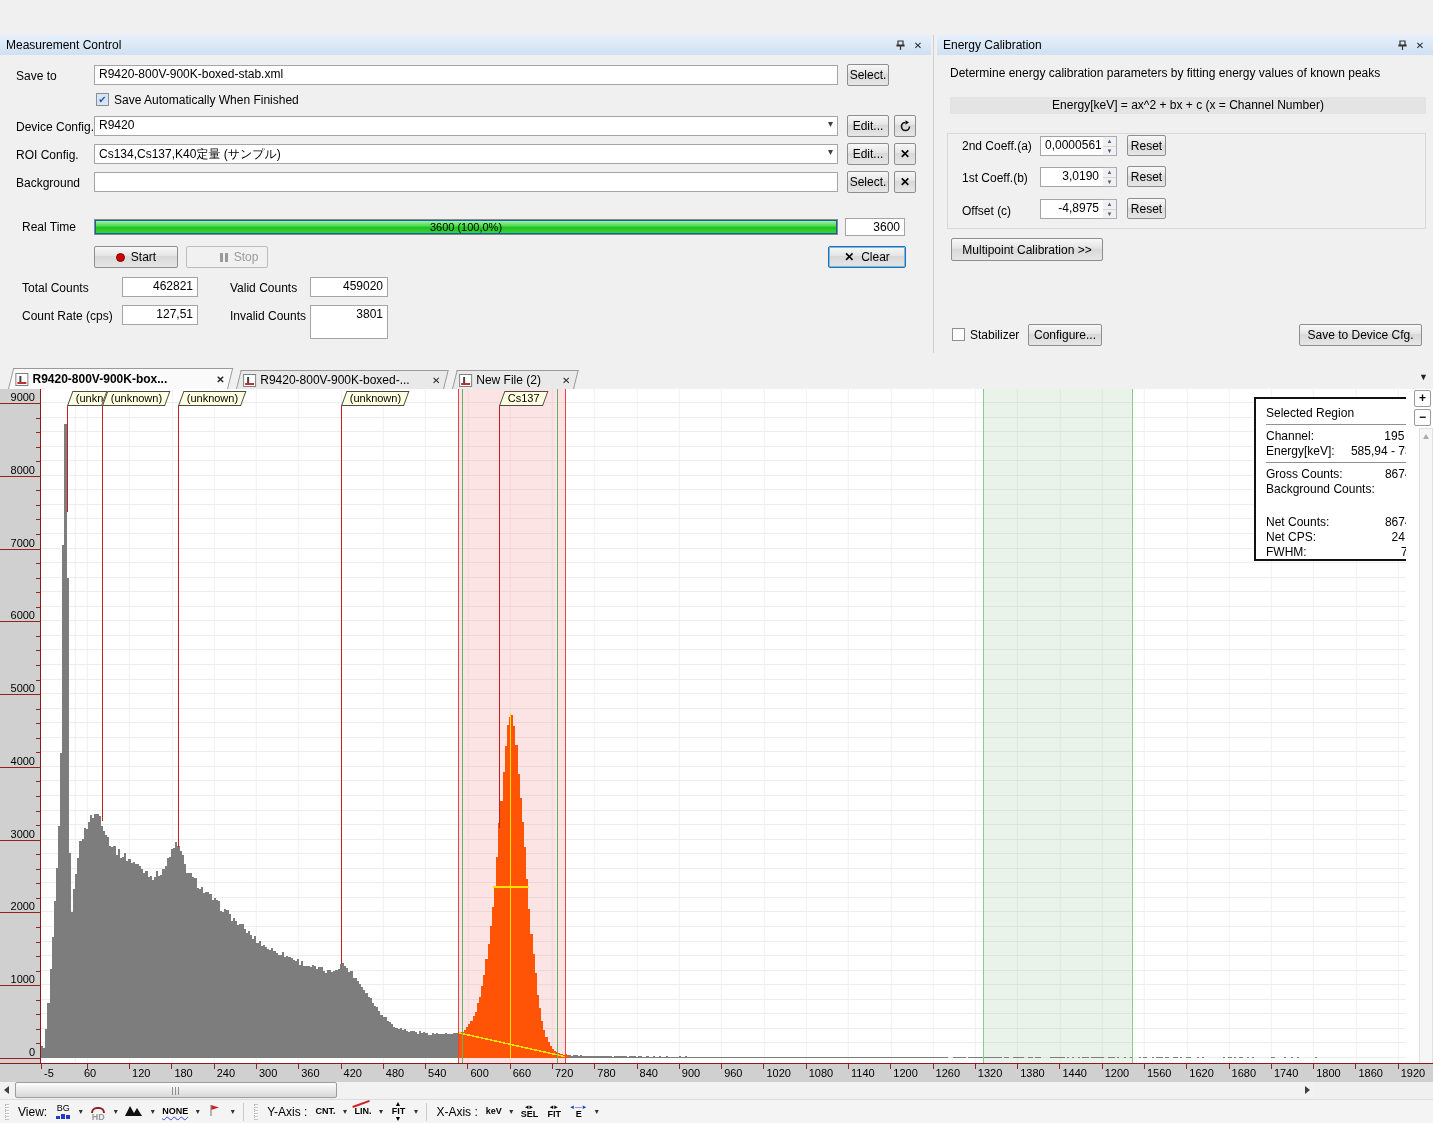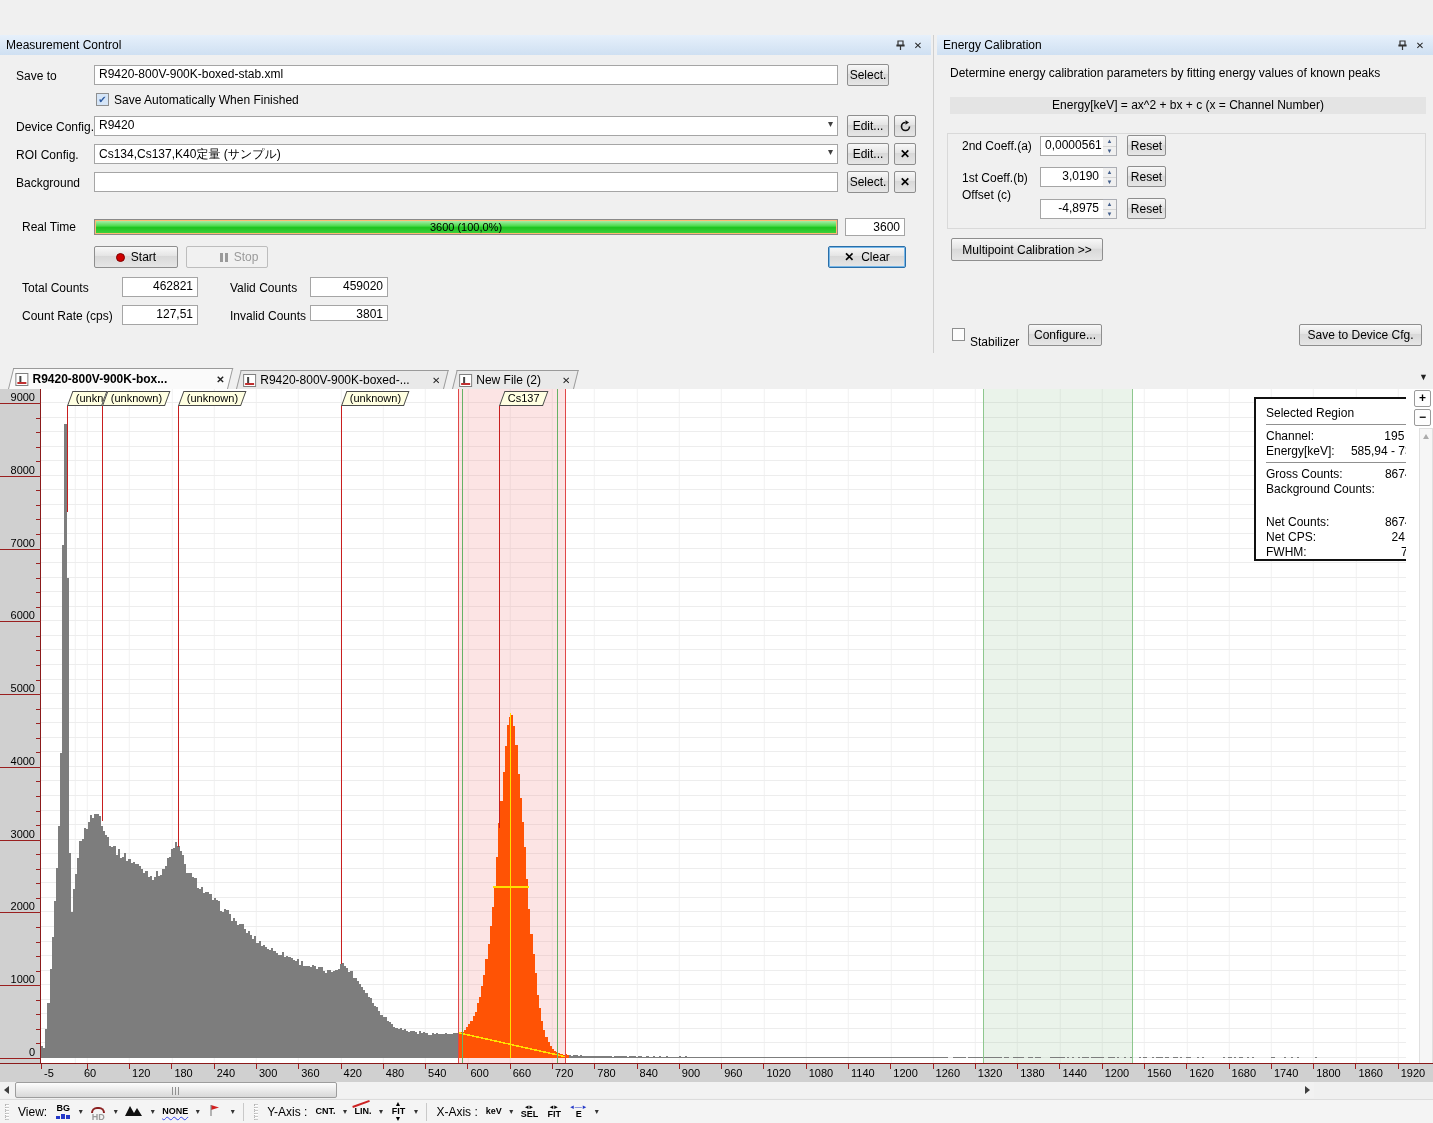--- a/index.html
+++ b/index.html
@@ -23,21 +23,21 @@
   .combo { position:absolute; background:#fff; border:1px solid #a5a5a5; font-size:12px; padding:1px 18px 1px 4px; white-space:nowrap; overflow:hidden; }
   .combo:after { content:"▾"; position:absolute; right:4px; top:1px; font-size:10px; color:#404040; }
   .btn { position:absolute; background:linear-gradient(#f8f8f8,#e4e4e4 45%,#d8d8d8 46%,#e6e6e6); border:1px solid #8e8e8e; border-radius:2px; font-size:12px; display:flex; align-items:center; justify-content:center; white-space:nowrap; }
   .btn.focusblue { border:1px solid #2a6ea8; box-shadow:0 0 0 1px #77b7e8 inset; }
   .btn.disabled { color:#9a9a9a; background:#f1f1f1; border-color:#bdbdbd;padding-left:24px; }
   .chk { position:absolute; width:13px; height:13px; background:#fdfdfd; border:1px solid #8e8f8f; font-size:10px; line-height:11px; text-align:center; color:#2c5aa0; }
   .chk.on { background:#d5e5f7; }
   .spin { position:absolute; width:14px; height:20px; border:1px solid #abadb3; border-left:none; background:#f0f0f0; font-size:6px; color:#44608d; display:flex; flex-direction:column; }
   .spin span { flex:1; display:flex; align-items:center; justify-content:center; border-bottom:1px solid #d5d5d5; }
   .spin span:last-child { border-bottom:none; }
-  #progress { position:absolute; left:94px; top:219px; width:744px; height:16px; border:1px solid #8a8a8a; background:#fdba74; }
+  #progress { position:absolute; left:94px; top:219px; width:744px; height:16px; border:1px solid #8a8a8a; background:#0369a1; }
   #progress .fill { position:absolute; inset:1px; background:linear-gradient(#a7eda7 0%,#4fdc4f 40%,#1ec41e 55%,#3ccf3c 100%); }
   #progress .ptext { position:absolute; inset:0; text-align:center; font-size:11px; line-height:15px; }
   .groupbox { position:absolute; border:1px solid #d9d9d9; }
 
   
   #tabbar { position:absolute; left:0; top:368px; width:1433px; height:21px; background:#f0f0f0; }
   .tab { position:absolute; bottom:0; height:19px; background:#e9e9e9; border:1px solid #9a9a9a; border-bottom:none; display:flex; align-items:center; padding:0 5px 0 4px; font-size:12px; transform:skewX(-14deg); transform-origin:left bottom; }
   .tab > * { transform:skewX(14deg); }
   .tab.active { height:21px; background:#fafafa; font-weight:bold; }
   .tab-ico { width:13px; height:13px; border:1px solid #808080; background:#fff; margin-right:4px; position:relative; flex:none; }
@@ -174,21 +174,21 @@
     </div>
 
     <div class="lbl" style="left:22px;top:281px;">Total Counts</div>
     <div class="tbox num" style="left:122px;top:277px;width:76px;height:20px;">462821</div>
     <div class="lbl" style="left:230px;top:281px;">Valid Counts</div>
     <div class="tbox num" style="left:310px;top:277px;width:78px;height:20px;">459020</div>
 
     <div class="lbl" style="left:22px;top:309px;">Count Rate (cps)</div>
     <div class="tbox num" style="left:122px;top:305px;width:76px;height:20px;">127,51</div>
     <div class="lbl" style="left:230px;top:309px;">Invalid Counts</div>
-    <div class="tbox num" style="left:310px;top:305px;width:78px;height:16px;padding-left:36px;">3801</div>
+    <div class="tbox num" style="left:310px;top:305px;width:78px;height:34px;padding-left:36px;">3801</div>
   </div>
 
   <div style="position:absolute;left:933px;top:35px;width:1px;height:318px;background:#cfcfcf;"></div>
 
   <div>
     <div class="panel-header" style="left:937px;top:35px;width:496px;">
       <span class="hdr-title">Energy Calibration</span>
       <span class="hdr-ico">
         <svg width="9" height="11" viewBox="0 0 9 11">
             <path d="M2 1h5v4H2z M1 5h7v1H1z M4.5 6v4" stroke="#333" fill="none" stroke-width="1.2"></path>
@@ -211,32 +211,32 @@
     <div class="btn" style="left:1127px;top:135px;width:39px;height:21px;">Reset</div>
 
     <div class="lbl" style="left:962px;top:171px;">1st Coeff.(b)</div>
     <div class="tbox num" style="left:1040px;top:167px;width:64px;height:20px;">3,0190</div>
     <div class="spin" style="left:1103px;top:167px;">
         <span>▲</span>
         <span>▼</span>
       </div>
     <div class="btn" style="left:1127px;top:166px;width:39px;height:21px;">Reset</div>
 
-    <div class="lbl" style="left:962px;top:188px;">Offset (c)</div>
+    <div class="lbl" style="left:962px;top:204px;">Offset (c)</div>
     <div class="tbox num" style="left:1040px;top:199px;width:64px;height:20px;">-4,8975</div>
     <div class="spin" style="left:1103px;top:199px;">
         <span>▲</span>
         <span>▼</span>
       </div>
     <div class="btn" style="left:1127px;top:198px;width:39px;height:21px;">Reset</div>
 
     <div class="btn" style="left:951px;top:238px;width:152px;height:23px;">Multipoint Calibration &gt;&gt;</div>
 
     <div class="chk" style="left:952px;top:328px;"></div>
-    <div class="lbl" style="left:970px;top:335px;text-align:right;">Stabilizer</div>
+    <div class="lbl" style="left:970px;top:328px;text-align:right;">Stabilizer</div>
     <div class="btn" style="left:1028px;top:324px;width:74px;height:22px;">Configure...</div>
     <div class="btn" style="left:1299px;top:324px;width:123px;height:22px;">Save to Device Cfg.</div>
   </div>
 
   <div id="tabbar">
     <div style="position:absolute;right:5px;top:4px;font-size:9px;color:#222;">▼</div>
   <div class="tab active" style="left: 8px; width: 220px;">
         <div class="tab-ico"></div>
         <div class="tab-label" style="flex: 1 1 0%;">R9420-800V-900K-box...</div>
         <div class="tab-close">✕</div>
@@ -468,21 +468,21 @@
     <div class="sbtn" style="left:1300px;top:0;">
       <div class="tri" style="left:5px;top:4px;border-top:4px solid transparent;border-bottom:4px solid transparent;border-left:5px solid #404040;"></div>
     </div>
 
   </div>
 
   <div id="toolbar">
       <div class="tb-grip"></div>
       <div class="tb-lbl">View:</div>
       <div class="tb-btn">
-        <span style="font-weight: bold;">BG</span>
+        <span style="font-weight: normal;">BG</span>
         <span class="ic-bgbars">
           <i style="height:3px;"></i>
           <i style="height:5px;"></i>
           <i style="height:4px;"></i>
         </span>
       </div>
       <div class="tb-arrow">▾</div>
       <div class="tb-btn dis">
         <span class="ic-hd-arc"></span>
         <span style="font-weight: bold;">HD</span>

